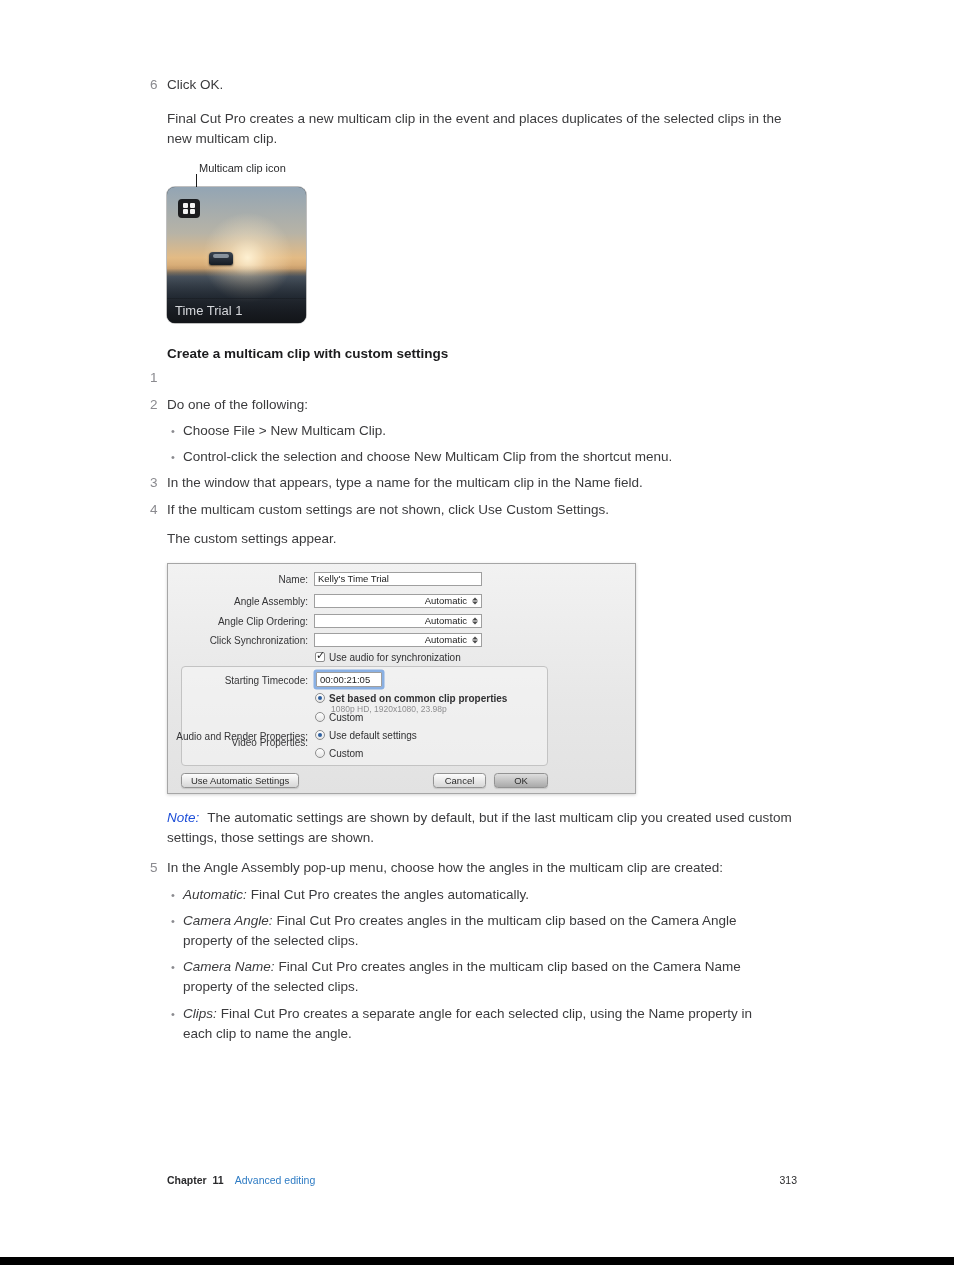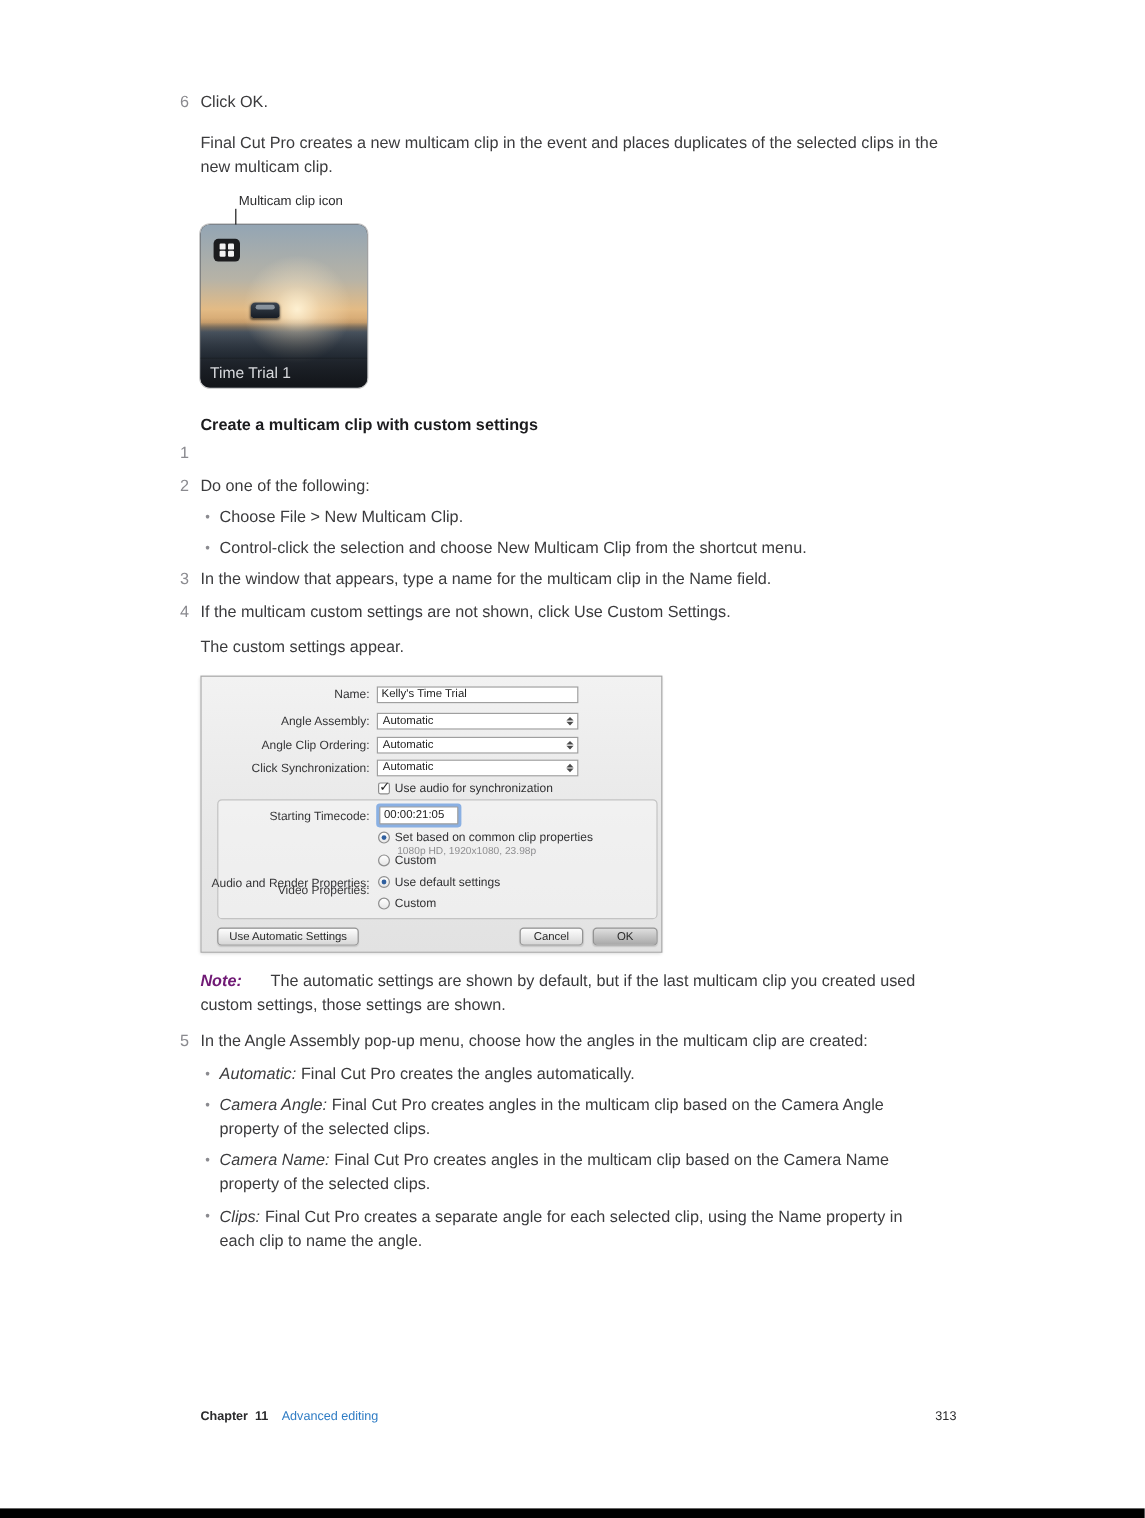--- a/index.html
+++ b/index.html
@@ -17,21 +17,21 @@
                color:#8a8a8f; font-size:13.5px; line-height:20px; }
   .step .txt { font-size:13.5px; line-height:20px; }
 
   
   .bullet { position:absolute; width:594px; font-size:13.5px; line-height:20px; }
   .bullet .dot { position:absolute; left:-12px; top:0; color:#8a8a8f; font-size:11px; line-height:20px; }
   .bullet .term { font-style:italic; margin-right:4px; }
 
   .heading { font-size:13.5px; font-weight:bold; color:#1c1c1e; }
 
-  .note-label { font-weight:bold; font-style:italic; color:#701a75; margin-right:24px; }
+  .note-label { font-weight:normal; font-style:italic; color:#1d4ed8; margin-right:8px; }
 
   
   .callout-text { font-size:11px; color:#2a2a2c; }
   .callout-line { width:1px; background:#1a1a1a; }
 
   .thumb { width:139px; height:136px; border-radius:8px; overflow:hidden;
            background:#2b2f36; box-shadow:0 0 0 1px rgba(0,0,0,0.25); }
   .thumb-img { position:absolute; inset:0; bottom:0;
       background:
         radial-gradient(circle at 58% 52%, rgba(255,243,214,0.95) 0%, rgba(255,235,200,0.45) 18%, rgba(255,235,200,0) 42%),
@@ -47,29 +47,29 @@
   .thumb-badge { position:absolute; top:12px; left:11px; width:22px; height:19px;
       background:rgba(8,8,10,0.88); border-radius:4px;
       display:grid; grid-template-columns:5px 5px; grid-template-rows:5px 5px;
       gap:1.5px; align-content:center; justify-content:center; }
   .thumb-badge i { background:#f2f2f2; border-radius:1px; }
   .thumb-title { position:absolute; left:0; right:0; bottom:0; height:25px;
       background:linear-gradient(180deg, rgba(24,27,32,0.55), rgba(18,20,24,0.95));
       color:#d6d8dc; font-size:13px; line-height:25px; padding-left:8px; }
 
   
-  .dialog { width:385px; height:231px; border:1px solid #a6a6a6;
+  .dialog { width:469px; height:231px; border:1px solid #a6a6a6;
       background:linear-gradient(180deg,#f2f2f2 0%, #e7e7e7 60%, #e2e2e2 100%);
       box-shadow:0 1px 3px rgba(0,0,0,0.18); font-size:10px; color:#303032; }
   .dlabel { position:absolute; left:0; width:140px; text-align:right;
       font-size:10px; color:#353537; line-height:13px; }
   .dfield { position:absolute; background:#ffffff; border:1px solid #9f9f9f;
       font-size:9.5px; line-height:12px; padding:0 3px; color:#222; }
   .dselect { position:absolute; background:#ffffff; border:1px solid #9f9f9f;
-      font-size:9.5px; line-height:12px; padding:0 14px 0 4px; color:#222; }
+      font-size:9.5px; line-height:12px; padding:0 14px 0 4px; color:#222;text-align:right; }
   .dselect .arrows { position:absolute; right:3px; top:50%; transform:translateY(-50%);
       display:flex; flex-direction:column; gap:1px; align-items:center; }
   .dselect .arrows i { display:block; width:0; height:0;
       border-left:3px solid transparent; border-right:3px solid transparent; }
   .dselect .arrows i.up   { border-bottom:3.5px solid #4a4a4a; }
   .dselect .arrows i.down { border-top:3.5px solid #4a4a4a; }
 
   .dcheck { position:absolute; width:10px; height:10px; background:#fff;
       border:1px solid #8d8d8d; border-radius:2px; }
   .dcheck .mark { position:absolute; left:0px; top:-4px; font-size:11px; color:#1f1f1f; }
@@ -198,21 +198,21 @@
     </div>
     <div class="dtext" style="left:161px; top:88px;">Use audio for synchronization</div>
 
     <div class="dgroup" style="left:13px; top:102px; width:367px; height:100px;"></div>
 
     <div class="dlabel" style="top:110px;">Starting Timecode:</div>
     <div class="dfield timecode" style="left:148px; top:108px; width:66px; height:15px; line-height:13px;">00:00:21:05</div>
 
     <div class="dlabel" style="top:129px;margin-top:43px;">Video Properties:</div>
     <div class="dradio sel" style="left:147px; top:129px;"></div>
-    <div class="dtext" style="left:161px; top:129px;">Set based on common clip properties</div>
+    <div class="dtext" style="left:161px; top:129px;font-weight:bold;">Set based on common clip properties</div>
     <div class="dsub" style="left:163px; top:140px;">1080p HD, 1920x1080, 23.98p</div>
     <div class="dradio" style="left:147px; top:148px;"></div>
     <div class="dtext" style="left:161px; top:148px;">Custom</div>
 
     <div class="dlabel" style="top:166px;">Audio and Render Properties:</div>
     <div class="dradio sel" style="left:147px; top:166px;"></div>
     <div class="dtext" style="left:161px; top:166px;">Use default settings</div>
     <div class="dradio" style="left:147px; top:184px;"></div>
     <div class="dtext" style="left:161px; top:184px;">Custom</div>
 

